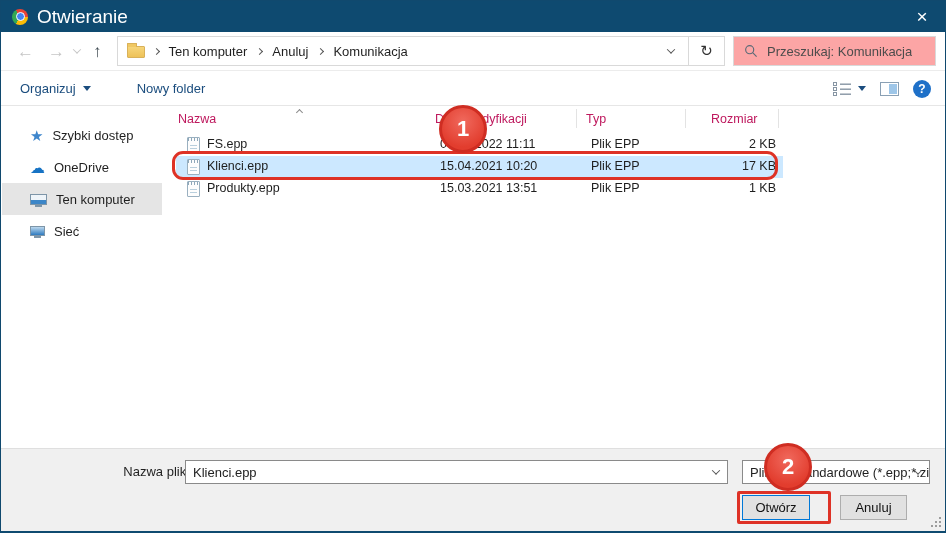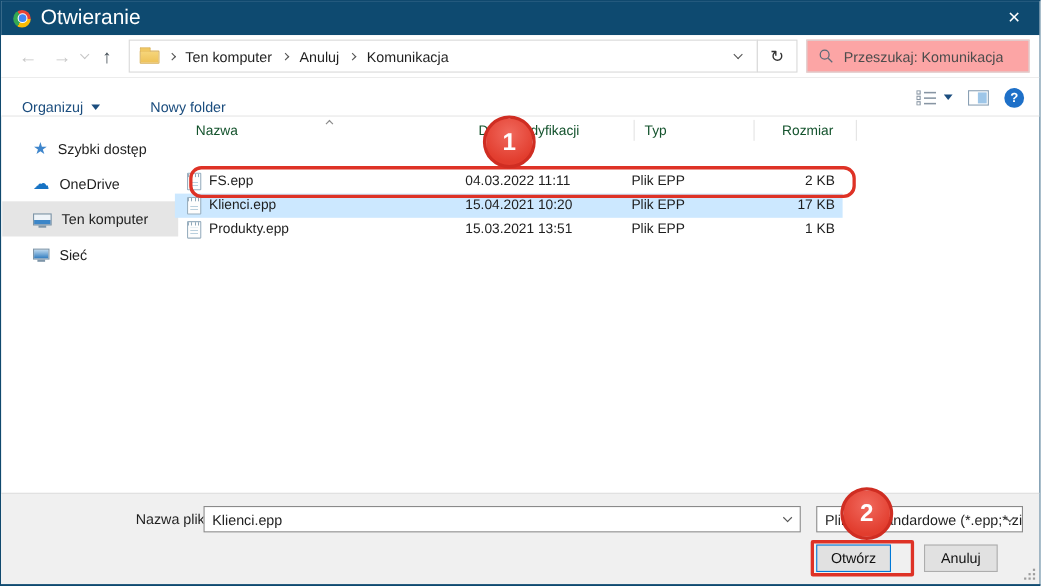--- a/index.html
+++ b/index.html
@@ -72,21 +72,21 @@
   }
   .search-box {
     width:203px; height:30px; border:1px solid #d9d9d9; margin-left:8px;
     display:flex; align-items:center; padding:0 10px; gap:9px; background:#fca5a5;
   }
   .search-text { color:#4c4c4c; white-space:nowrap; overflow:hidden; }
 
   
   .toolbar {
     position:absolute; left:0; top:70px; width:100%; height:35px; background:#fff;
-    display:flex; align-items:flex-end; border-bottom:1px solid #e6e6e6; color:#1b4d7e;
+    display:flex; align-items:center; border-bottom:1px solid #e6e6e6; color:#1b4d7e;
   }
   .tb-btn { display:flex; align-items:center; gap:7px; padding:0 12px; cursor:pointer; }
   .tb-organize { margin-left:7px; }
   .tb-newfolder { margin-left:22px; }
   .tri-down {
     width:0; height:0; border-left:4px solid transparent; border-right:4px solid transparent;
     border-top:5px solid currentColor; display:inline-block;
   }
   .tb-right { position:absolute; right:14px; top:0; height:35px; display:flex; align-items:center; gap:14px; }
   .views-btn { display:flex; align-items:center; gap:7px; cursor:pointer; }
@@ -107,30 +107,30 @@
   }
   .side-item.selected { background:#e5e5e5; }
   .star-icon { color:#3f86cc; font-size:15px; line-height:1; }
   .cloud-icon { color:#1773c4; font-size:15px; line-height:1; }
   .monitor-icon { width:17px; height:11px; border:1px solid #7d95a8; background:linear-gradient(#eef4f9 55%, #3c86c8 55%); position:relative; }
   .monitor-icon::after { content:""; position:absolute; left:4px; right:4px; bottom:-3px; height:2px; background:#7d95a8; }
   .network-icon { width:15px; height:10px; border:1px solid #7d95a8; background:linear-gradient(#bcd8ee, #2f7bbf); position:relative; }
   .network-icon::after { content:""; position:absolute; left:3px; right:3px; bottom:-3px; height:2px; background:#7d95a8; }
 
   
-  .col-header { position:absolute; color:#14532d; font-size:12.5px; cursor:pointer; }
+  .col-header { position:absolute; color:#be185d; font-size:12.5px; cursor:pointer; }
   .h-nazwa { left:177px; top:111px; }
   .h-data  { left:434px; top:111px; }
   .h-typ   { left:585px; top:111px; }
   .h-rozm  { left:710px; top:111px; }
   .h-sep   { position:absolute; top:108px; width:1px; height:19px; background:#e3e3e3; }
   .sort-ind { position:absolute; left:296px; top:102px; color:#8a8a8a; }
   .sort-ind .chev { width:5px; height:5px; border-width:1.2px; }
 
-  .file-row { position:absolute; left:158px; width:607px; height:22px; cursor:pointer;margin-top:20px; }
+  .file-row { position:absolute; left:175px; width:607px; height:22px; cursor:pointer; }
   .file-row.selected { background:#cce8ff; }
   .row-0 { top:133px; } .row-1 { top:155px; } .row-2 { top:177px; }
   .cell { position:absolute; top:3px; font-size:12.5px; color:#1e1e1e; white-space:nowrap; }
   .c-name { left:31px; }
   .c-date { left:264px; }
   .c-type { left:415px; }
   .c-size { right:7px; text-align:right; }
   .file-icon {
     position:absolute; left:11px; top:3px; width:13px; height:16px;
     background:#fdfdfd; border:1px solid #9ab0c0; border-radius:1px;

